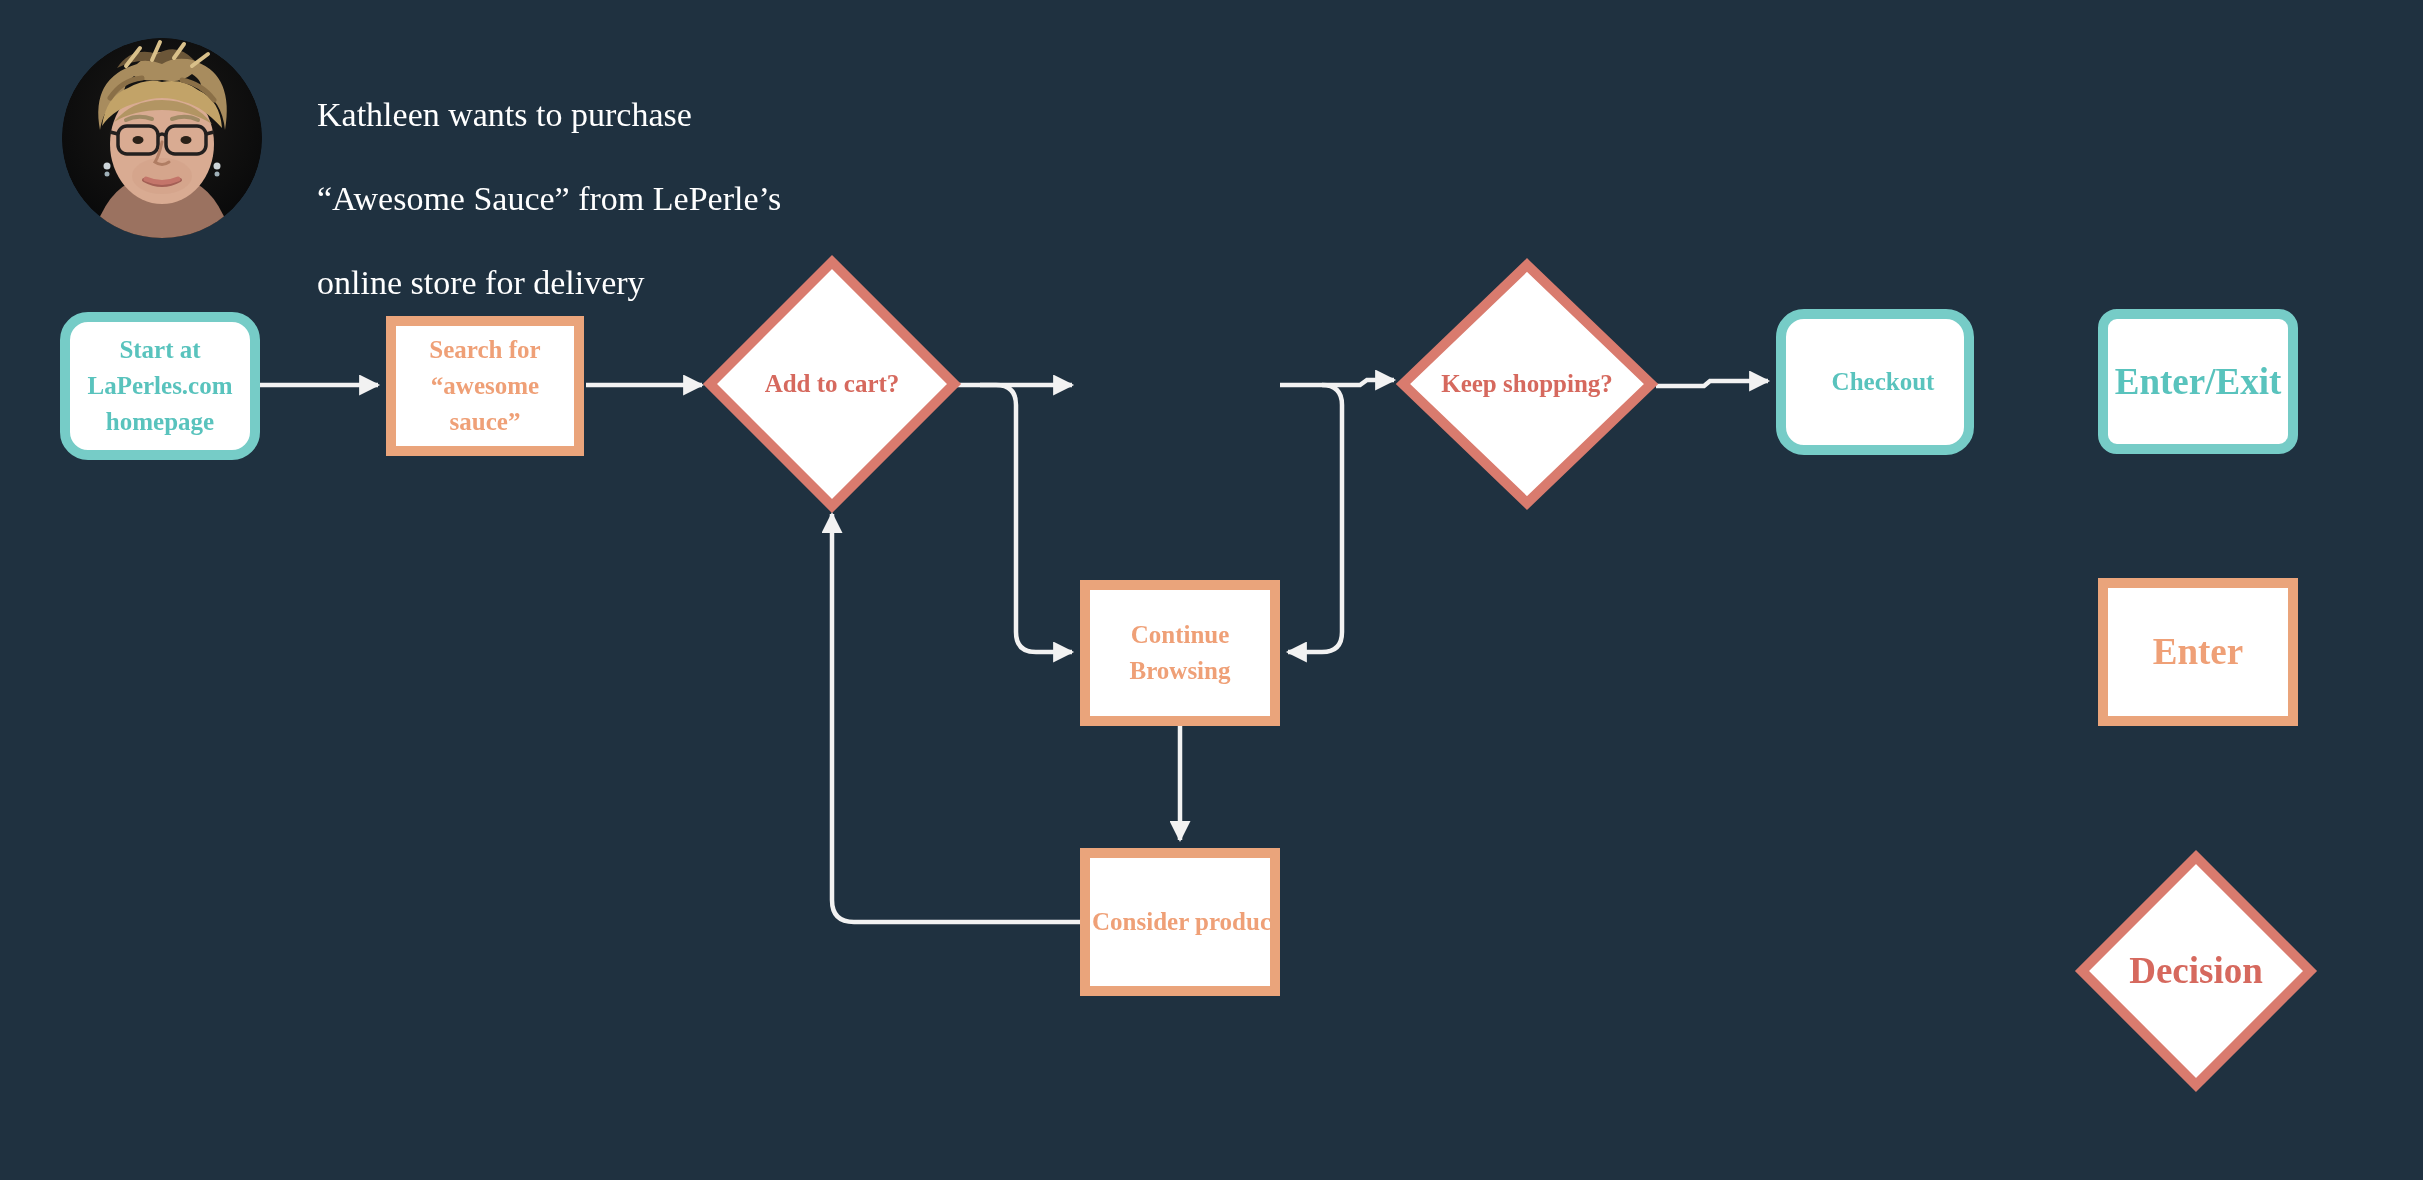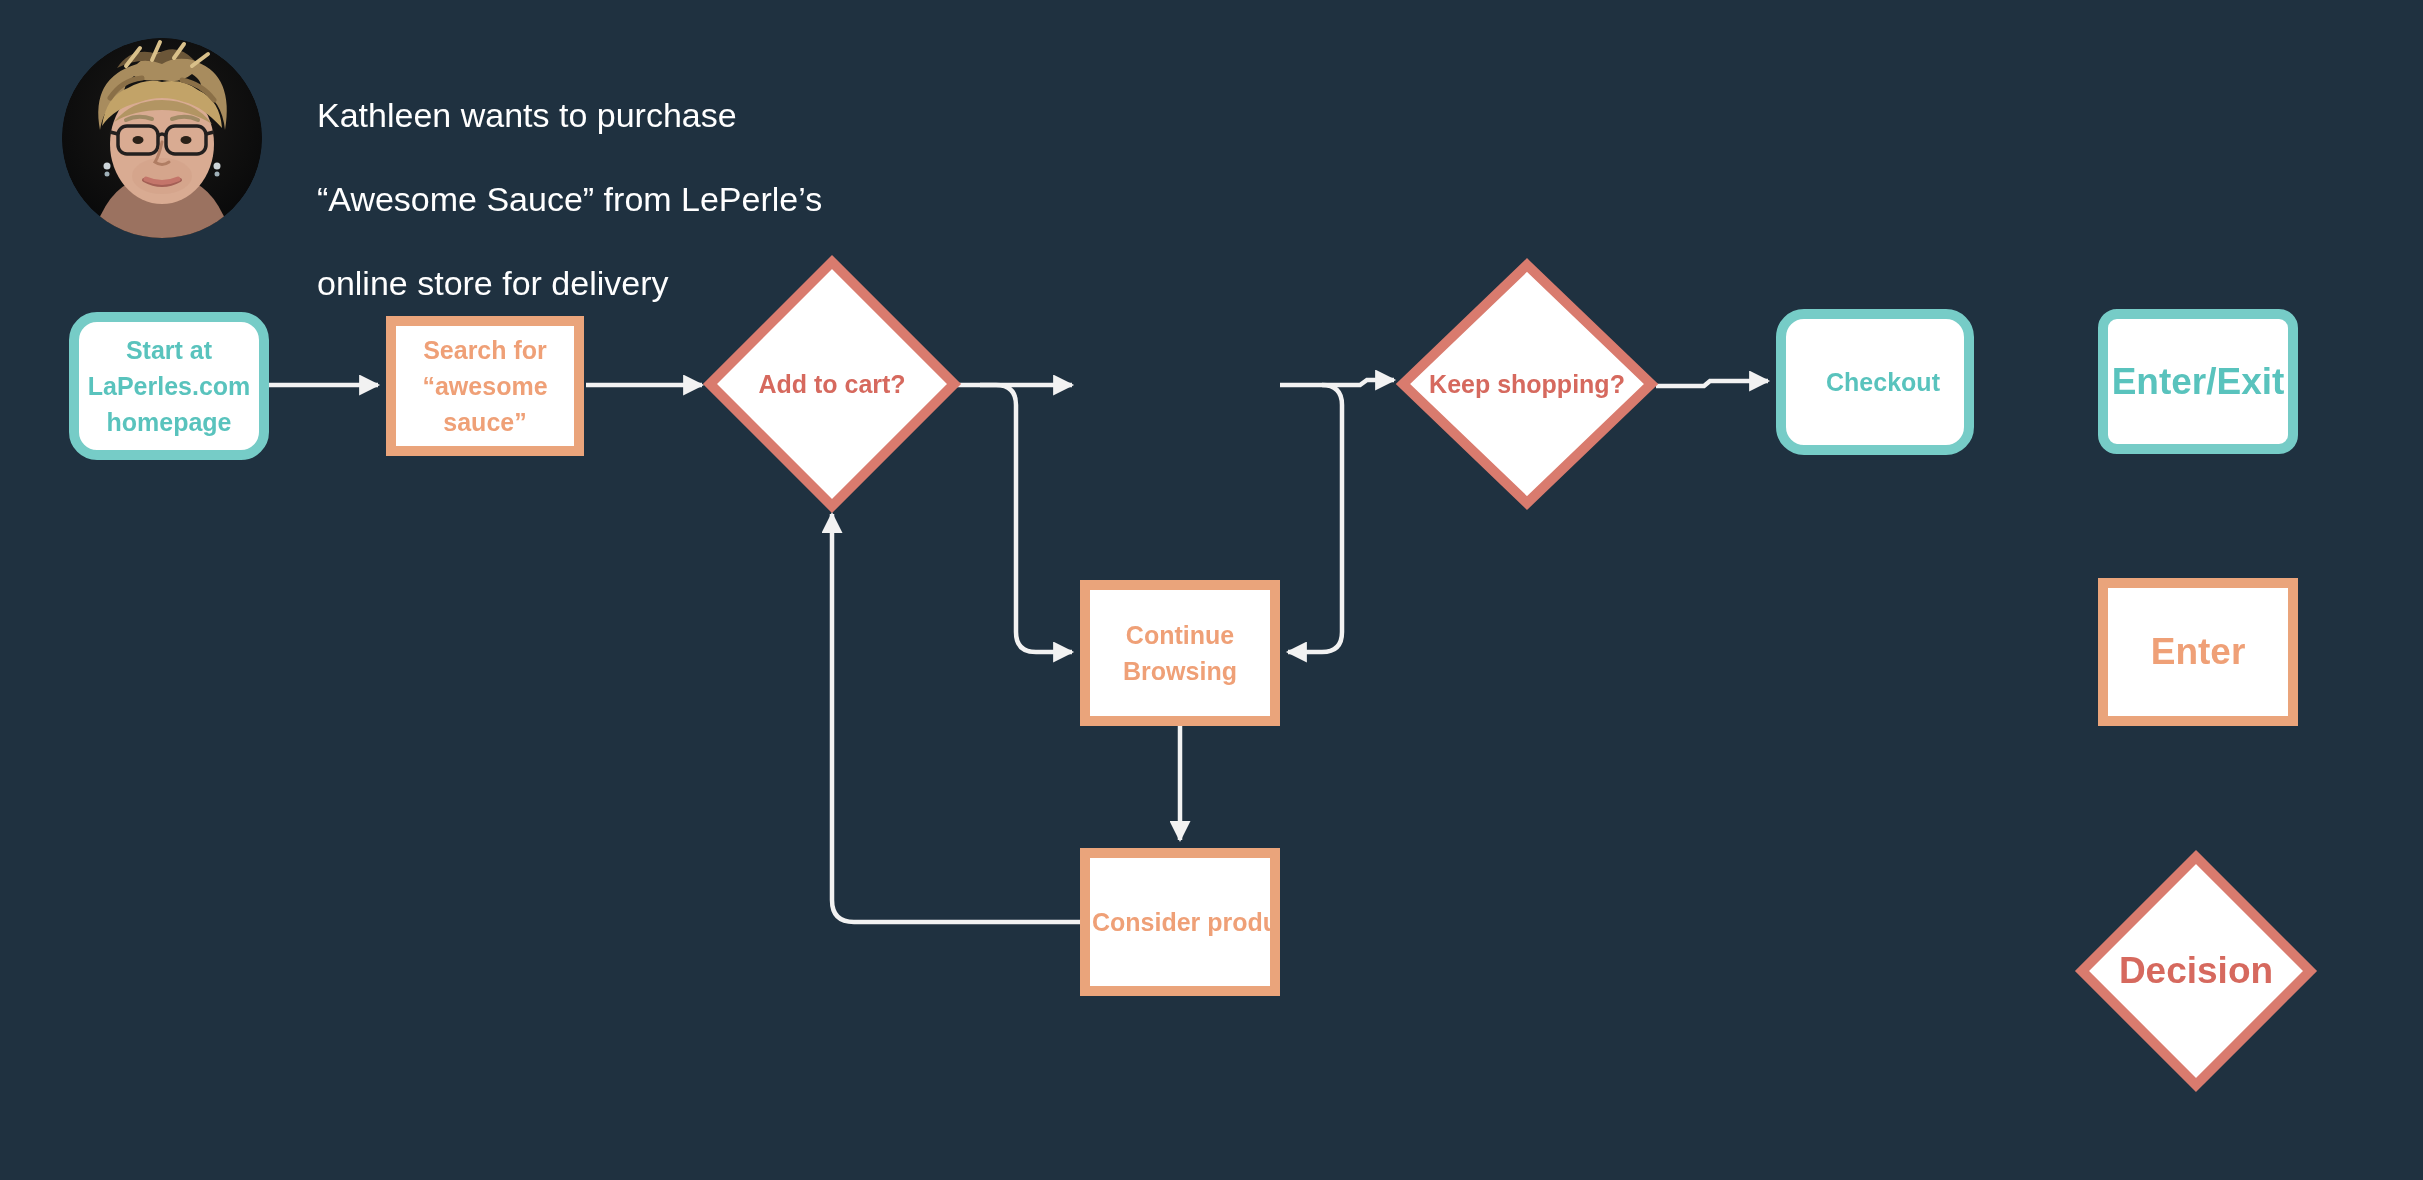--- a/index.html
+++ b/index.html
@@ -2,21 +2,21 @@
 <html><head>
 <meta charset="utf-8">
 <style>
   html, body { margin: 0; padding: 0; background: #16242e; }
   .stage {
     position: relative;
     width: 2423px;
     height: 1180px;
     background: #1f3140;
     overflow: hidden;
-    font-family: Liberation Sans, sans-serif;
+    font-family: Liberation Serif, serif;
   }
   .connectors {
     position: absolute;
     left: 0; top: 0;
     width: 100%; height: 100%;
   }
   .avatar {
     position: absolute;
     left: 62px; top: 38px;
     width: 200px; height: 200px;
@@ -142,21 +142,21 @@
       <circle cx="155" cy="136" r="2.5" fill="#9fb0b8"></circle>
     </svg>
   </div>
 
   <div class="scenario">
     <span>Kathleen wants to purchase</span><br>
     <span>“Awesome Sauce” from LePerle’s</span><br>
     <span>online store for delivery</span>
   </div>
 
-  <div class="node rounded-teal" style="left:69px; top:312px; width:200px; height:148px;">
+  <div class="node rounded-teal" style="left:60px; top:312px; width:200px; height:148px;">
     <span class="label t-teal">Start at
 LaPerles.com
 homepage</span>
   </div>
 
   <div class="node rect-orange" style="left:386px; top:316px; width:198px; height:140px;">
     <span class="label t-orange">Search for
 “awesome
 sauce”</span>
   </div>

